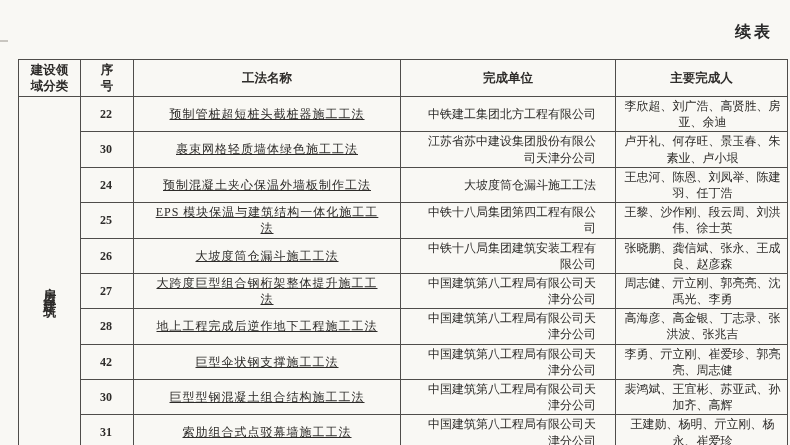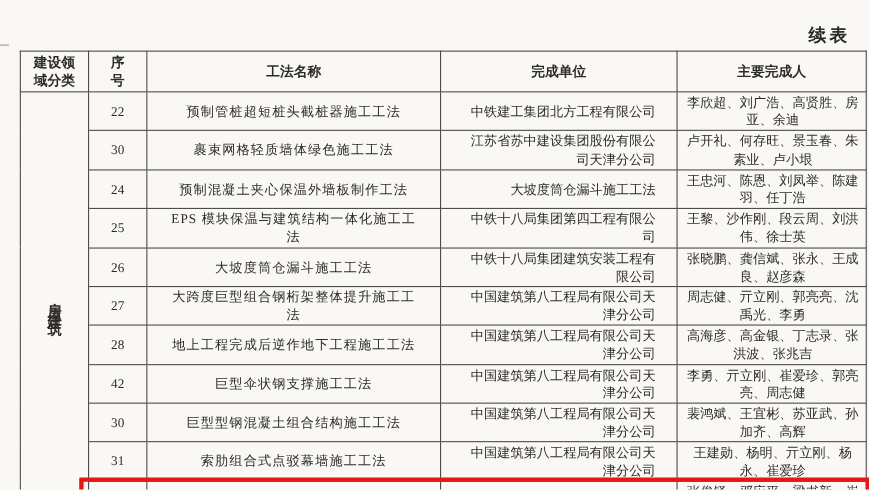--- a/index.html
+++ b/index.html
@@ -19,21 +19,21 @@
     box-sizing: border-box;
     padding: 6px 3px 0 18px;
   }
   .continued {
     text-align: right;
     font-weight: bold;
     font-size: 16px;
     letter-spacing: 3px;
     padding-right: 14px;
     margin-top: 16px;
-    margin-bottom: 3px;
+    margin-bottom: 16px;
     color: #2a2a2a;
   }
   .table-wrap {
     position: relative;
     width: 769px;
   }
   table {
     border-collapse: collapse;
     table-layout: fixed;
     width: 769px;
@@ -48,22 +48,22 @@
   }
   thead th {
     font-weight: bold;
     height: 34px;
     font-size: 12.5px;
     text-align: center;
     line-height: 1.3;
   }
   th.h-category { padding: 1px 9px; }
   tbody td { height: 31px; line-height: 1.35; }
-  .c-index   { text-align: center; }
-  .c-method  { text-align: center; letter-spacing: 1px; }
+  .c-index   { text-align: left; font-weight: bold; }
+  .c-method  { text-align: center; letter-spacing: 1px; text-decoration: underline; }
   .c-unit    { text-align: right; }
   .c-people  { text-align: center; padding-left: 5px; padding-right: 3px; }
   .c-category {
     text-align: center;
     vertical-align: middle;
   }
   .c-category .vert {
     display: inline-block;
     writing-mode: vertical-rl;
     text-orientation: upright;

